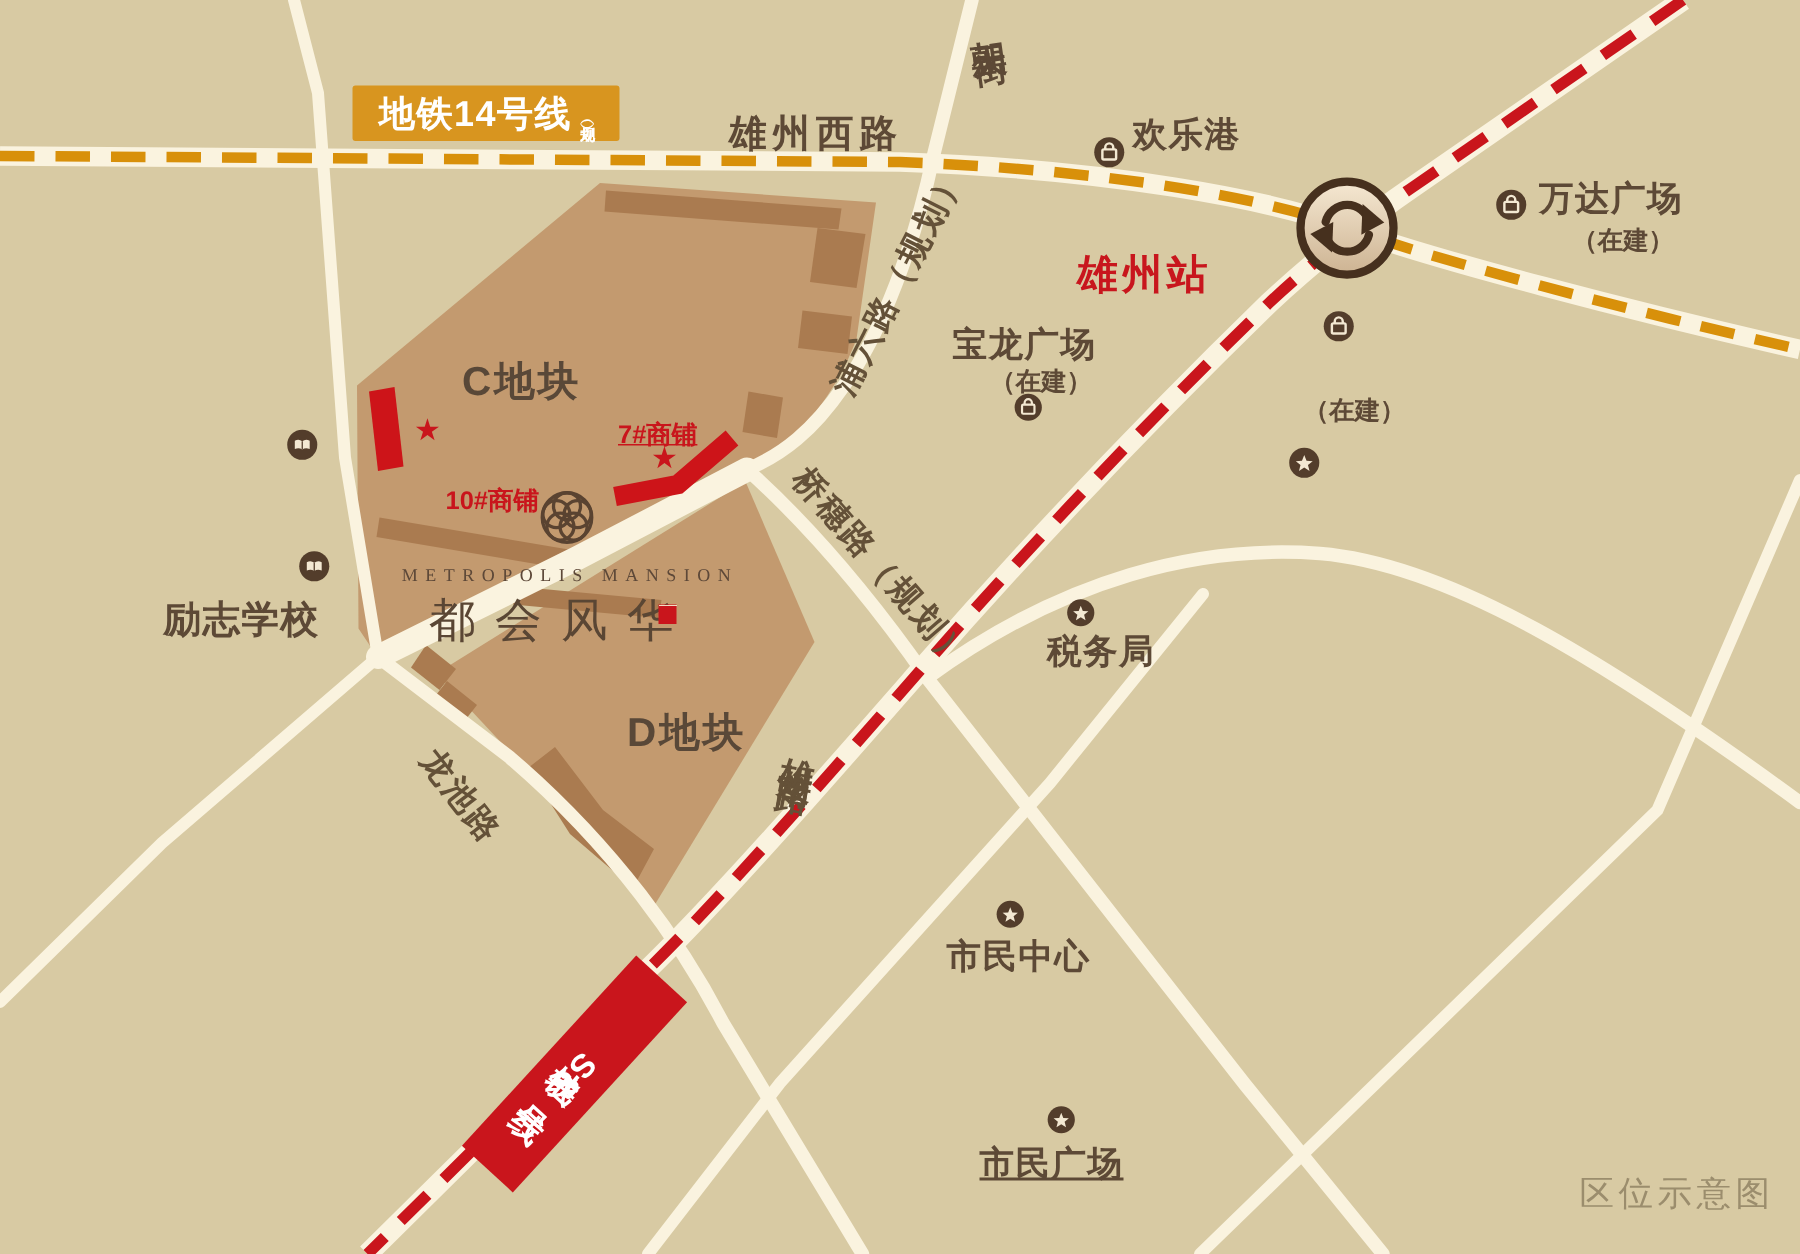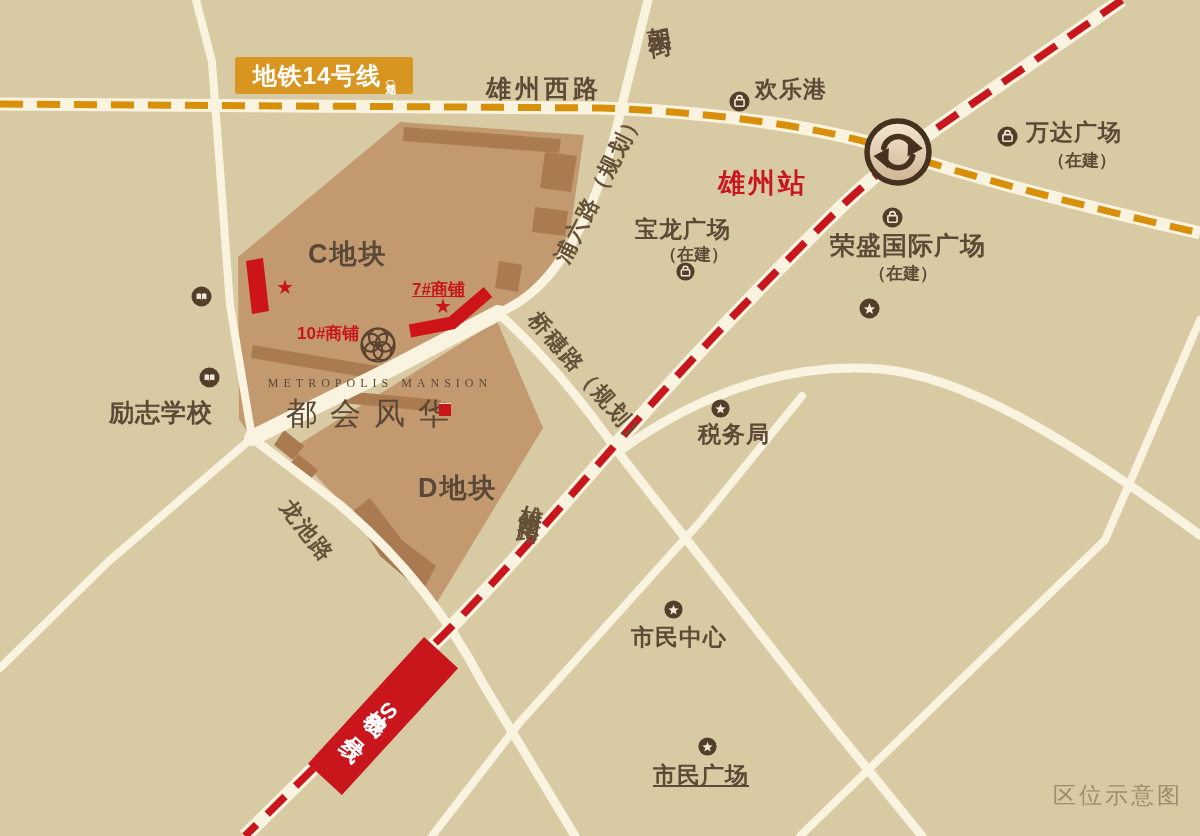--- a/index.html
+++ b/index.html
@@ -172,21 +172,20 @@
       </svg>
   </span>
 
   <span class="poi-icon" style="left:882px;top:207px;">
     <svg width="21" height="21" viewBox="0 0 22 22">
         <circle cx="11" cy="11" r="10.5" fill="#533d2b"></circle>
         <rect x="6.2" y="9" width="9.6" height="7" rx="1" fill="none" stroke="#f3e8d2" stroke-width="1.7"></rect>
         <path d="M8.2,9 V7.6 a2.8,2.8 0 0 1 5.6,0 V9" fill="none" stroke="#f3e8d2" stroke-width="1.7"></path>
       </svg>
   </span>
-  <div class="poi-label big" style="left:830px;top:229px;">荣盛国际广场</div>
   <div class="poi-sub" style="left:869px;top:262px;">（在建）</div>
 
   <span class="poi-icon" style="left:859px;top:298px;">
     <svg width="21" height="21" viewBox="0 0 22 22">
         <circle cx="11" cy="11" r="10.5" fill="#533d2b"></circle>
         <path d="M11 5.6 L12.6 9.6 L16.9 9.9 L13.6 12.6 L14.7 16.8 L11 14.4 L7.3 16.8 L8.4 12.6 L5.1 9.9 L9.4 9.6 Z" fill="#f3e8d2"></path>
       </svg>
   </span>
 
   <span class="poi-icon" style="left:711px;top:399px;">

